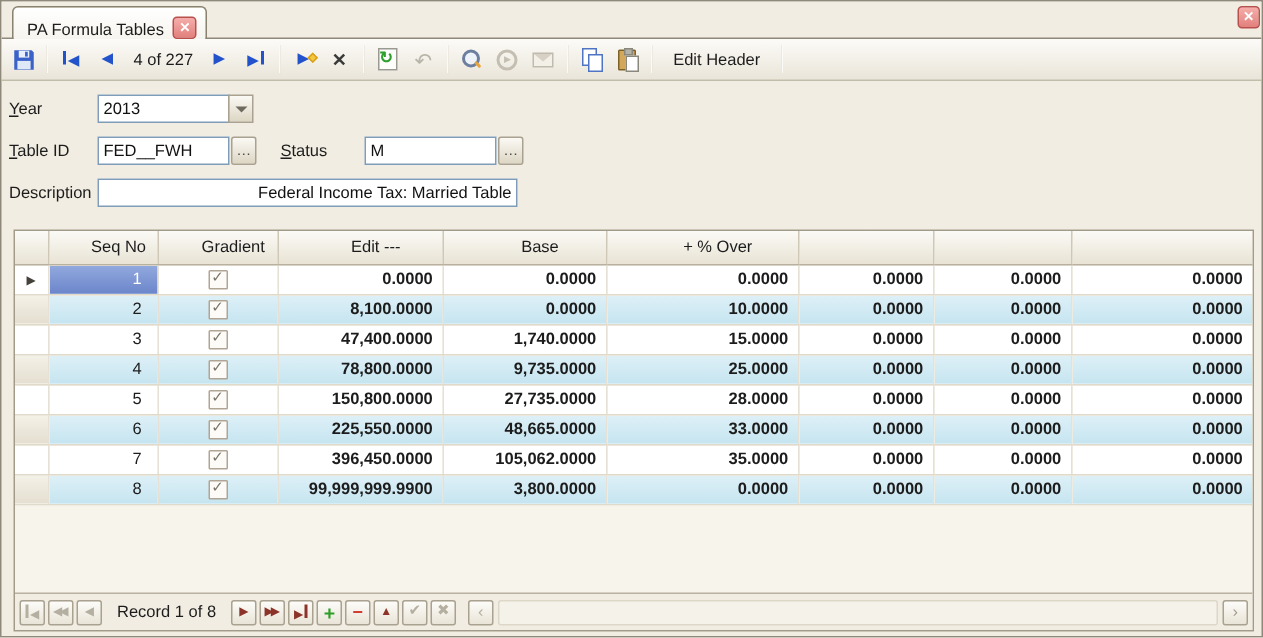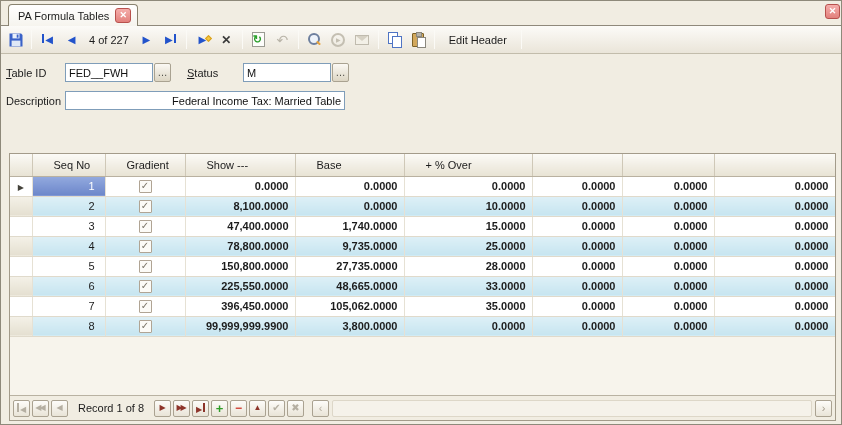--- a/index.html
+++ b/index.html
@@ -4,21 +4,21 @@
 <style>
   * { box-sizing: border-box; margin: 0; padding: 0; }
   html,body { background:#d8d4c8; }
   body { font-family:"Liberation Sans", sans-serif; font-size:11px; color:#1c1c1c; }
   .window { width:842px; height:425px; background:#f1ede2; border:1px solid #8e897a;
             display:flex; flex-direction:column; overflow:hidden; position:relative; }
 
   
   .tabbar { height:25px; position:relative; border-bottom:1px solid #8f897b; background:#f1ede2;
             display:flex; align-items:flex-end; padding-left:7px; flex:0 0 auto; }
-  .tab { display:flex; align-items:center; gap:6px; height:22px; padding:0 6px 0 9px;
+  .tab { display:flex; align-items:flex-end; gap:6px; height:22px; padding:0 6px 0 9px;
          background:linear-gradient(#ffffff,#f6f4ee); border:1px solid #88826f; border-bottom:none;
          border-radius:4px 4px 0 0; margin-bottom:-1px; }
   .close-red { width:16px; height:15px; display:flex; align-items:center; justify-content:center;
                background:linear-gradient(#f5aeab,#e2807c); border:1px solid #b8514d; border-radius:3px;
                color:#fff; font-size:9px; font-weight:bold; line-height:1; }
   .win-close { position:absolute; right:1px; top:3px; width:15px; height:15px; }
 
   
   .toolbar { height:28px; flex:0 0 auto; display:flex; align-items:center; gap:1px; padding:0 3px;
              background:linear-gradient(#fcfbf8,#eae5d9); border-bottom:1px solid #c2bcab; }
@@ -78,21 +78,21 @@
   .chev { width:0; height:0; border-left:4px solid transparent; border-right:4px solid transparent;
           border-top:4px solid #6e6a5e; }
   .stat-label { margin-left:16px; width:56px; }
   .cbx-wrap { position:absolute; top:8px; right:8px; display:flex; align-items:center; gap:5px; }
   .cb { width:13px; height:13px; border:1px solid #8b857a; background:#fdfdf9; flex:0 0 auto; }
 
   
   .gridwrap { flex:1 1 auto; margin:0 0 3px 8px; width:827px; border:1px solid #a39b8a;
               background:#f7f4ec; display:flex; flex-direction:column; overflow:hidden; }
   table.grid { border-collapse:collapse; table-layout:fixed; width:825px; flex:0 0 auto; }
-  table.grid th { height:22px; font-weight:normal; text-align:left; padding:0 0 0 21px;
+  table.grid th { height:22px; font-weight:normal; text-align:center; padding:0 0 0 21px;
                   background:linear-gradient(#fbfaf6,#e8e3d4); border-right:1px solid #cfc8b7;
                   border-bottom:1px solid #b9b1a0; overflow:hidden; white-space:nowrap; }
   table.grid td { height:20px; background:#fff; border-right:1px solid #e6e1d4;
                   border-bottom:1px solid #e0dacb; overflow:hidden; white-space:nowrap; }
   td.num { text-align:right; padding-right:6px;font-weight:bold; }
   td.c-seq { text-align:right; padding-right:10px; }
   td.rowsel { background:linear-gradient(#f4f1e8,#e4dfd0); border-right:1px solid #c9c3b3;
               border-bottom:1px solid #cfc9b9; text-align:center; }
   tr.alt td { background:linear-gradient(#def0f7,#c6e5f0); }
   tr.alt td.rowsel { background:linear-gradient(#f4f1e8,#e4dfd0); }
@@ -195,20 +195,29 @@
     <div class="tbtn">
       <span class="icon-paste"></span>
     </div>
     <div class="tsep"></div>
     <div class="tbtn txtbtn">Edit Header</div>
     <div class="tsep"></div>
   </div>
 
   <div class="formarea">
     <div class="frow">
+      <span class="flabel"><u>Y</u>ear</span>
+      <span class="combo">
+        <input class="fld w88" value="2013" style="">
+        <span class="drop">
+            <span class="chev"></span>
+          </span>
+      </span>
+    </div>
+    <div class="frow">
       <span class="flabel"><u>T</u>able ID</span>
       <input class="fld w88" value="FED__FWH" style="">
       <span class="sidebtn">…</span>
       <span class="stat-label"><u>S</u>tatus</span>
       <input class="fld w88" value="M" style="">
       <span class="sidebtn">…</span>
     </div>
     <div class="frow">
       <span class="flabel">Description</span>
       <input class="fld w280" value="Federal Income Tax: Married Table" style="">
@@ -226,21 +235,21 @@
           <col style="width:128px">
           <col style="width:90px">
           <col style="width:92px">
           <col style="width:121px">
       </colgroup>
       <thead>
         <tr>
           <th></th>
           <th>Seq No</th>
           <th>Gradient</th>
-          <th>Show ---</th>
+          <th>Edit ---</th>
           <th>Base</th>
           <th>+ % Over</th>
           <th></th>
           <th></th>
           <th></th>
         </tr>
       </thead>
       <tbody>
       <tr class="current">
         <td class="rowsel"></td>

